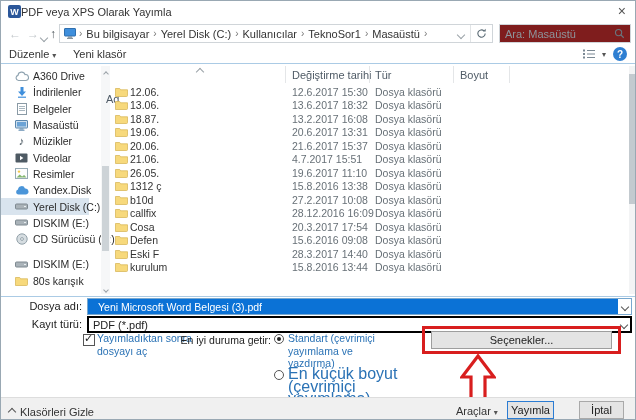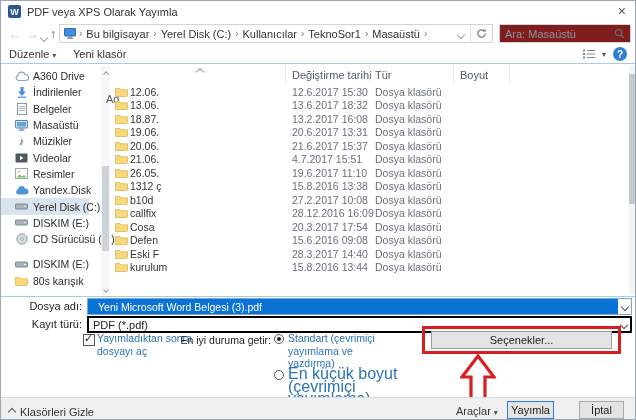--- a/index.html
+++ b/index.html
@@ -3,21 +3,21 @@
 <meta charset="utf-8">
 <style>
   html,body{margin:0;padding:0;background:#fff;}
   .window{position:relative;width:636px;height:420px;background:#fff;border:1px solid #99a8b3;
           box-sizing:border-box;font-family:"Liberation Sans",sans-serif;font-size:11px;color:#222;overflow:hidden;}
 
   
   .titlebar{position:absolute;left:0;top:0;right:0;height:21px;display:flex;align-items:center;padding-left:7px;background:#fff;}
   .word-icon{width:13px;height:13px;background:#2b579a;color:#fff;font-size:9px;font-weight:bold;
              display:flex;align-items:center;justify-content:center;border-radius:2px;flex:none;}
-  .title-text{margin-left:6px;color:#333;}
+  .title-text{color:#333;}
   .close-btn{position:absolute;right:9px;top:2px;font-size:14px;color:#555;line-height:16px;}
 
   
   .nav-arrow{position:absolute;font-size:12px;}
   .nav-back{left:8px;top:26px;color:#c3c8cb;}
   .nav-fwd{left:26px;top:26px;color:#c3c8cb;}
   .nav-chev{left:40px;top:29px;}
   .nav-up{left:49px;top:26px;color:#4b5459;}
   .chev{display:inline-block;width:5px;height:5px;border-right:1px solid #9aa2a8;border-bottom:1px solid #9aa2a8;transform:rotate(45deg);}
   .chev.up{transform:rotate(-135deg);}

